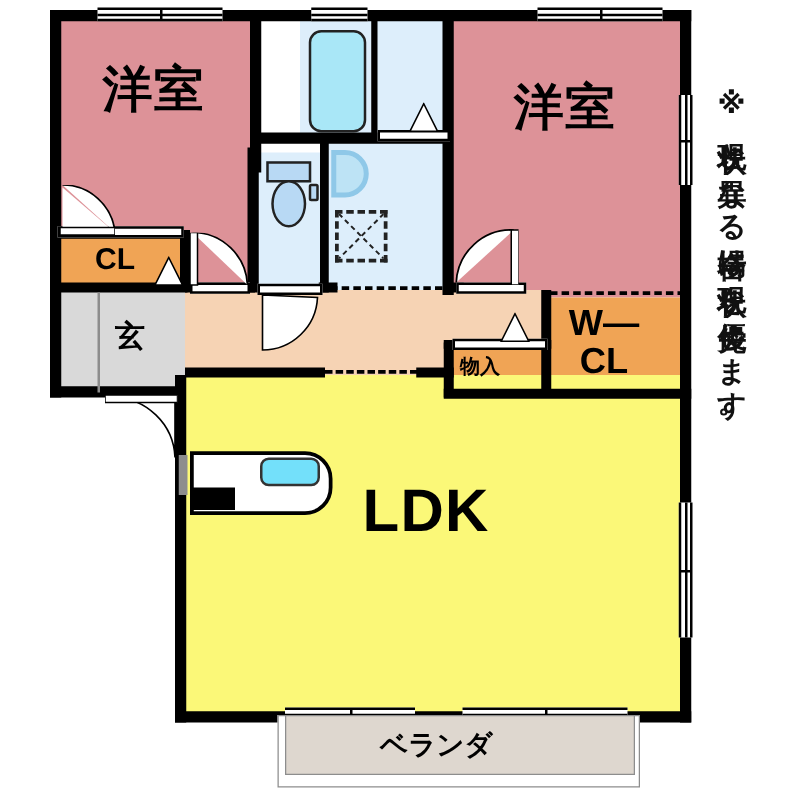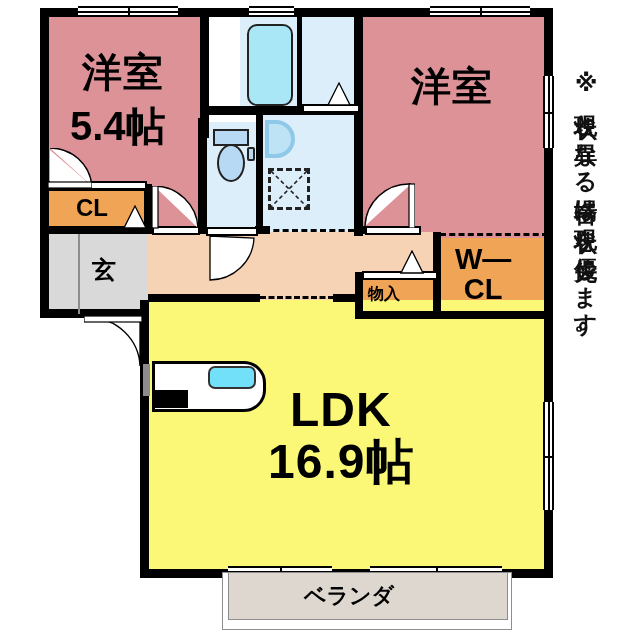--- a/index.html
+++ b/index.html
@@ -252,35 +252,33 @@
 
   <div class="abs kitchen-counter" style="left:152px;top:361px;width:114px;height:51px;"></div>
   <div class="abs wall" style="left:152px;top:390px;width:36px;height:18px;"></div>
   <div class="abs thinline" style="left:143px;top:364px;width:7px;height:32px;"></div>
   <div class="abs kitchen-sink" style="left:208px;top:366px;width:48px;height:23px;"></div>
 
   <div class="abs" style="left:222px;top:572px;width:290px;height:58px;border:1.5px solid #8d8d8d;background:#ffffff;"></div>
   <div class="abs fill-veranda" style="left:228px;top:572px;width:280px;height:48px;border:1.5px solid #8d8d8d;"></div>
 
   <div class="lbl lbl-room" style="left:82px;top:52px;">洋室</div>
-  <div class="lbl lbl-num" style="left:70px;top:106px;">5.4帖</div>
 
   <div class="lbl lbl-room" style="left:411px;top:66px;">洋室</div>
 
   <div class="lbl lbl-cl" style="left:76px;top:196px;">CL</div>
 
   <div class="lbl lbl-wcl" style="left:455px;top:244px;">
     <span>W―</span><br>
     <span>CL</span>
   </div>
 
   <div class="lbl lbl-small" style="left:368px;top:286px;">物入</div>
 
   <div class="lbl lbl-small" style="left:92px;top:258px;font-size:24px;">玄</div>
 
   <div class="lbl lbl-ldk" style="left:290px;top:386px;">LDK</div>
-  <div class="lbl lbl-ldk" style="left:268px;top:438px;">16.9帖</div>
 
   <div class="lbl lbl-veranda" style="left:304px;top:585px;">ベランダ</div>
 
   <div id="note" style="left:572px;top:70px;height:500px;">※現状と異なる場合は現状を優先します。</div>
 
 </div>
 
 </body></html>

